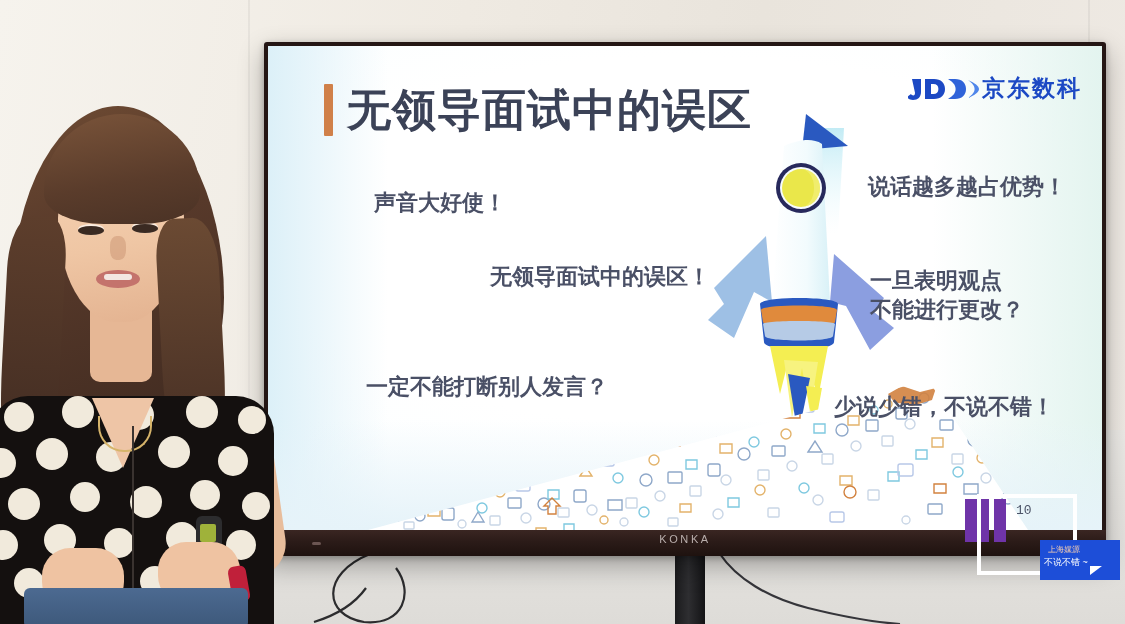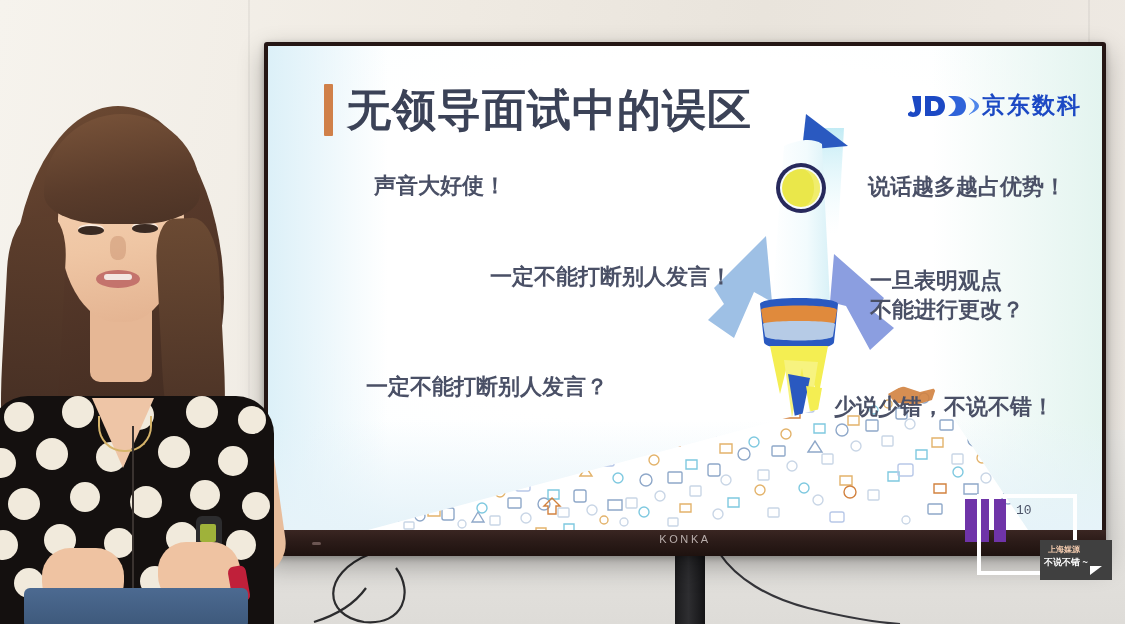--- a/index.html
+++ b/index.html
@@ -69,32 +69,32 @@
   
   #title-wrap{position:absolute;left:56px;top:38px;display:flex;align-items:center;gap:14px;}
   #title-bar{width:9px;height:52px;background:#d08049;border-radius:1px;}
   #title-text{
     font-size:44px;font-weight:bold;color:#3b4257;letter-spacing:1px;
     font-family:"DejaVu Sans","Liberation Sans",sans-serif;
     white-space:nowrap;line-height:1;
   }
 
   
-  #logo{position:absolute;right:20px;top:44px;display:flex;align-items:center;}
+  #logo{position:absolute;right:20px;top:27px;display:flex;align-items:center;}
   #logo-mark{display:block;}
   #logo-text{font-size:23px;font-weight:bold;color:#1c49c4;letter-spacing:2px;font-family:"DejaVu Sans",sans-serif;}
 
   
   .callout{
     position:absolute;
     color:#4a5066;font-weight:bold;
     font-family:"DejaVu Sans","Liberation Sans",sans-serif;
     white-space:pre-line;line-height:1.32;
   }
-  #c-left-1{left:106px;top:125px;font-size:22px;}
+  #c-left-1{left:106px;top:142px;font-size:22px;}
   #c-left-2{left:222px;top:216px;font-size:22px;}
   #c-left-3{left:98px;top:326px;font-size:22px;}
   #c-right-1{right:36px;top:126px;font-size:22px;text-align:left;}
   #c-right-2{left:602px;top:220px;font-size:22px;}
   #c-right-3{left:566px;top:346px;font-size:22px;}
 
   
   #rocket{position:absolute;left:420px;top:60px;width:230px;height:330px;}
 
   
@@ -143,22 +143,22 @@
   .p-necklace{position:absolute;left:112px;top:320px;width:50px;height:34px;border:2px solid #d6b46a;border-top:none;border-radius:0 0 26px 26px;}
   .p-jeans{position:absolute;left:38px;top:492px;width:224px;height:40px;background:linear-gradient(180deg,#4c6a91,#3d587a);border-radius:6px;}
   .dot{position:absolute;background:#f1eadc;border-radius:50%;}
 
   
   #ov-purple{position:absolute;left:965px;top:499px;width:24px;height:43px;background:#6f34a8;}
   #ov-purple2{position:absolute;left:994px;top:499px;width:12px;height:43px;background:#6f34a8;}
   #ov-frame{position:absolute;left:977px;top:494px;width:92px;height:73px;border:4px solid #ffffff;}
   #ov-page{position:absolute;left:1016px;top:503px;font-size:13px;color:#4c5468;font-family:Liberation Mono, monospace;}
   #ov-badge{
-    position:absolute;left:1040px;top:540px;width:72px;height:40px;
-    background:#404040;overflow:hidden;font-weight:bold;
+    position:absolute;left:1040px;top:540px;width:80px;height:40px;
+    background:#1d4ed8;overflow:hidden;
   }
   #ov-badge-t1{position:absolute;left:8px;top:4px;font-size:8px;color:#f6cdb0;white-space:nowrap;}
   #ov-badge-t2{position:absolute;left:4px;top:16px;font-size:9px;color:#ffffff;white-space:nowrap;}
   #ov-badge-tri{position:absolute;left:50px;top:26px;width:0;height:0;border-left:12px solid #fff;border-bottom:9px solid transparent;}
 </style>
 </head>
 <body>
 
 <div id="scene">
 
@@ -351,21 +351,21 @@
                 <rect x="148" y="100" width="14" height="11" rx="2"></rect>
               </g>
             </g>
 
             <path d="M520 14 l14 -8 l18 6 l16 -4 l-4 12 l-20 6 l-18 -4 z" fill="#d2823f" opacity=".9"></path>
             <circle cx="580" cy="8" r="8" fill="#2a59c0" opacity=".85"></circle>
           </g>
         </svg>
 
         <div class="callout" id="c-left-1">声音大好使！</div>
-        <div class="callout" id="c-left-2">一定不能打断别人发言！</div>
+        <div class="callout" id="c-left-2">无领导面试中的误区！</div>
         <div class="callout" id="c-right-1">说话越多越占优势！</div>
         <div class="callout" id="c-left-3">一定不能打断别人发言？</div>
         <div class="callout" id="c-right-2">一旦表明观点
 不能进行更改？</div>
         <div class="callout" id="c-right-3">少说少错，不说不错！</div>
 
       </div>
     </div>
 
     <div id="tv-bottom-bezel">

